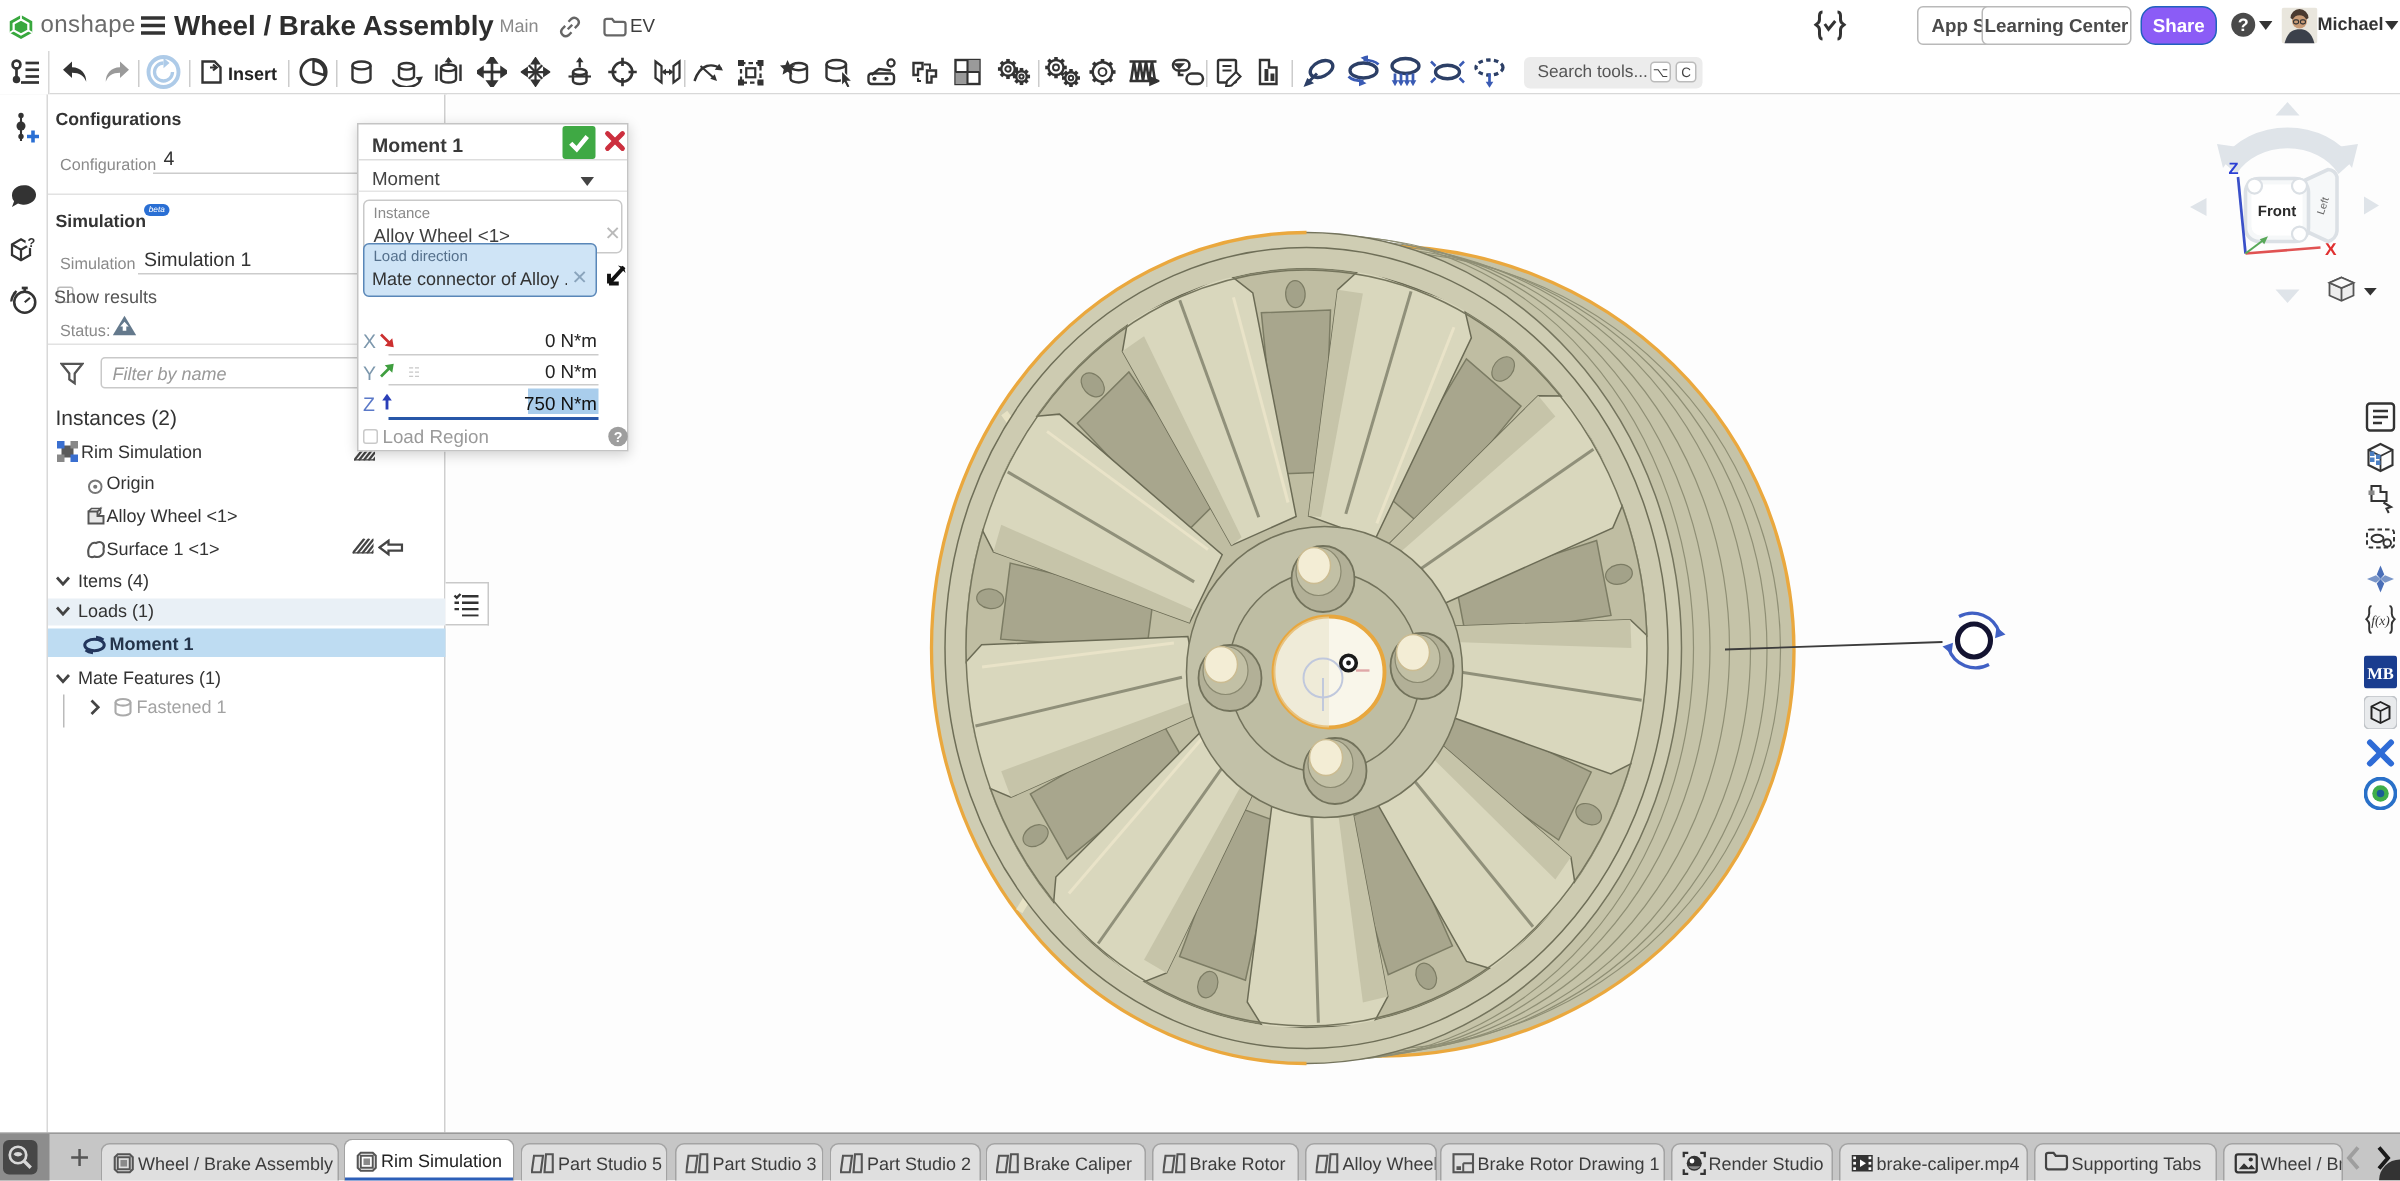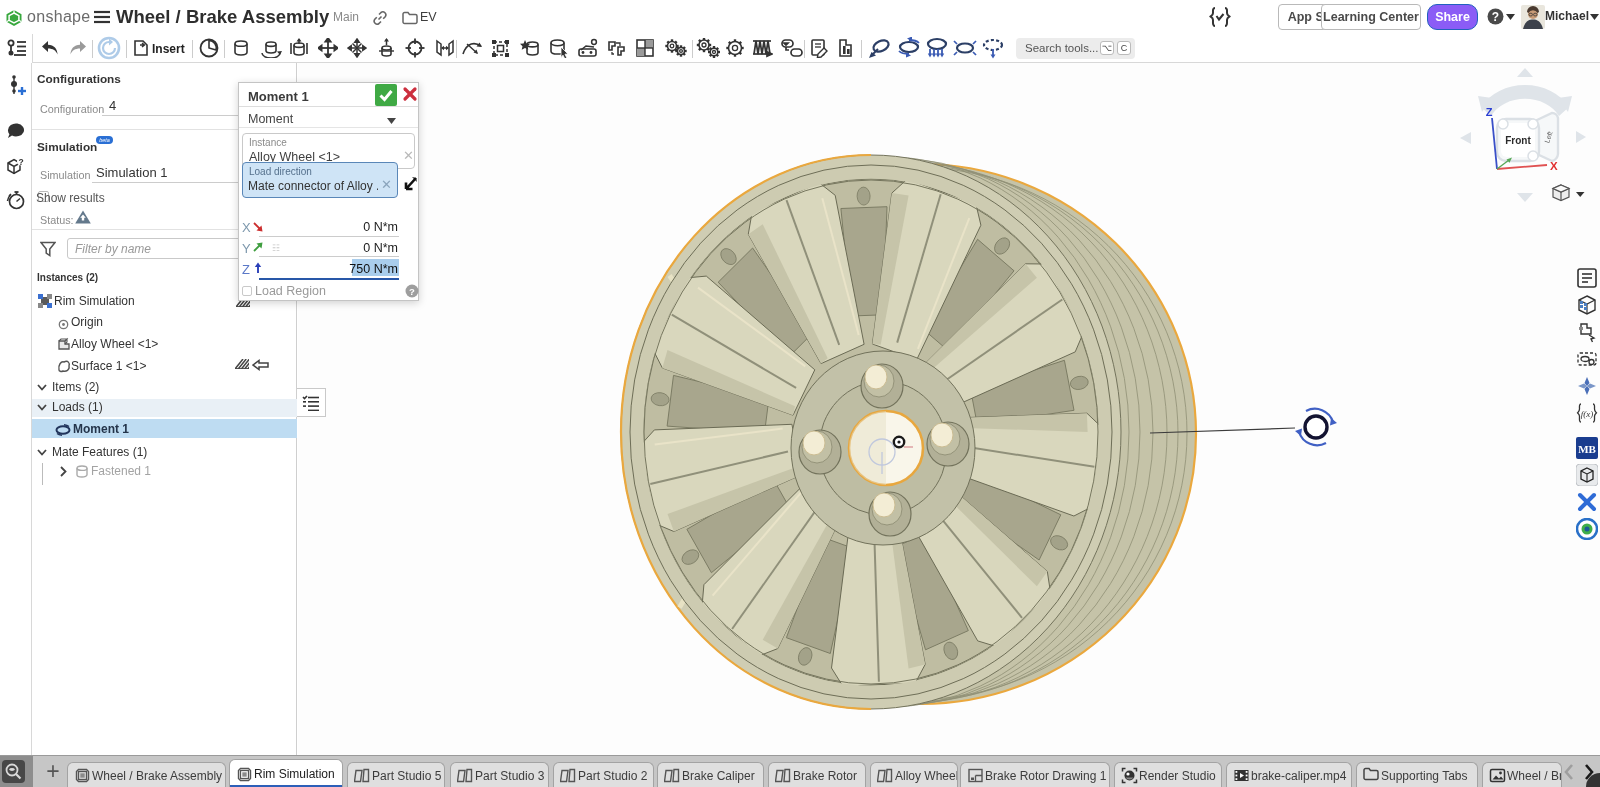--- a/index.html
+++ b/index.html
@@ -507,21 +507,21 @@
         <path d="M8 4.5 l2.8 3.2 h-1.6 v2.8 H6.8 V7.7 H5.2 Z" fill="#fff"></path>
       </svg>
     </div>
 <div class="divline" style="top:166px;"></div>
 <div class="abs" style="left:8px;top:178px;">
       <svg width="16" height="16" viewBox="0 0 16 16" style="">
         <path d="M1 1.5 H15 L9.8 8 V14.5 L6.2 12 V8 Z" fill="none" stroke="#555" stroke-width="1.5"></path>
       </svg>
     </div>
 <div class="abs" style="left:35px;top:175px;width:197px;height:21px;border:1px solid #c9c9c9;border-radius:3px;font-size:12px;font-style:italic;color:#999;line-height:20px;padding-left:7px;">Filter by name</div>
-<div class="abs" style="left:5px;top:207px;"><span style="font-weight:700;font-size:10px;">Instances (2)</span></div>
+<div class="abs" style="left:5px;top:207px;"><span style="font-weight:400;font-size:14px;">Instances (2)</span></div>
 <div class="abs" style="left:5px;top:230px;">
       <svg width="16" height="16" viewBox="0 0 16 16" style="">
         <rect x="4" y="4" width="8" height="8" fill="#5a5a5a"></rect>
         <rect x="1" y="1" width="5" height="5" fill="#3a6fd0"></rect>
         <rect x="10" y="1" width="5" height="5" fill="#888"></rect>
         <rect x="1" y="10" width="5" height="5" fill="#888"></rect>
         <rect x="10" y="10" width="5" height="5" fill="#3a6fd0"></rect>
       </svg>
     </div>
 <div class="abs" style="left:22px;top:231px;">Rim Simulation</div>
@@ -568,21 +568,21 @@
 <div class="abs" style="left:220px;top:296px;">
       <svg width="17" height="12" viewBox="0 0 17 12" style="">
         <path d="M1 6 L7 1.5 V4 H16 V8 H7 V10.5 Z" fill="none" stroke="#444" stroke-width="1.5"></path>
       </svg>
     </div>
 <div class="abs" style="left:5px;top:321px;">
       <svg width="10" height="7" viewBox="0 0 10 7" style="">
         <path d="M1 1 L5 5.5 L9 1" fill="none" stroke="#444" stroke-width="1.8"></path>
       </svg>
     </div>
-<div class="abs" style="left:20px;top:317px;">Items (2)</div>
+<div class="abs" style="left:20px;top:317px;">Items (4)</div>
 <div class="abs" style="left:0;top:336px;width:265px;height:18px;background:#e9f0f6;"></div>
 <div class="abs" style="left:5px;top:341px;">
       <svg width="10" height="7" viewBox="0 0 10 7" style="">
         <path d="M1 1 L5 5.5 L9 1" fill="none" stroke="#444" stroke-width="1.8"></path>
       </svg>
     </div>
 <div class="abs" style="left:20px;top:337px;">Loads (1)</div>
 <div class="abs" style="left:0;top:356px;width:265px;height:19px;background:#bedcf2;"></div>
 <div class="abs" style="left:22px;top:359px;">
       <svg width="18" height="16" viewBox="0 0 18 16" style="">

